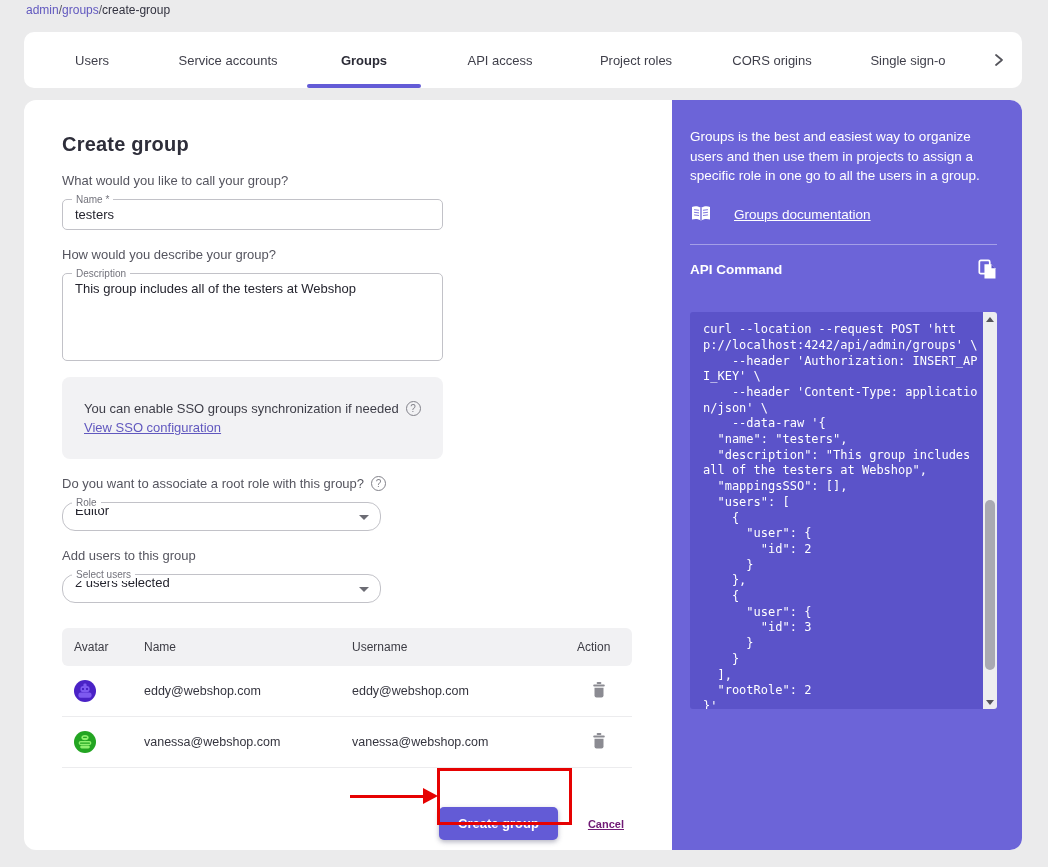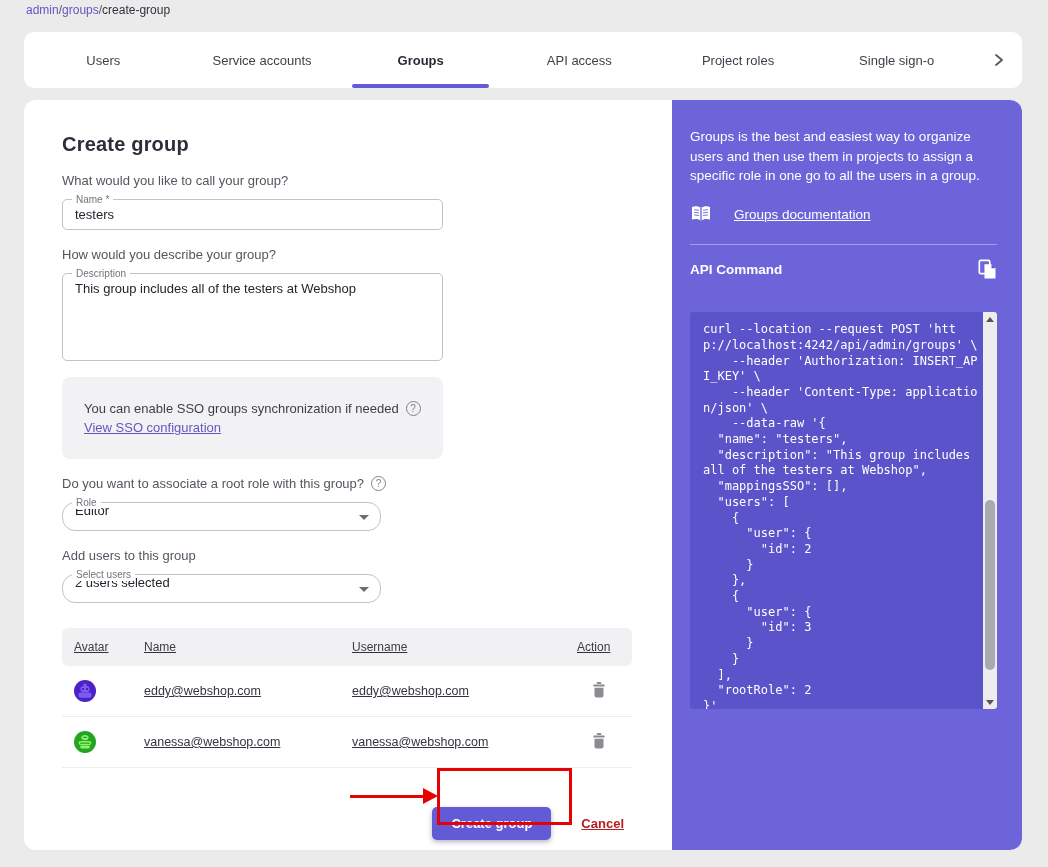--- a/index.html
+++ b/index.html
@@ -38,30 +38,30 @@
 
   .sso-box { width:381px; margin:16px 0 0; background:#f2f2f4; border-radius:8px; padding:24px 18px 24px 22px; font-size:13px; color:#3e3e48; }
   .sso-line { display:flex; align-items:center; gap:7px; }
   .purple-link { color:#6158bf; text-decoration:underline; font-size:13px; cursor:pointer; }
   .sso-box .purple-link { display:inline-block; margin-top:4px; }
 
   .select-field { width:319px; height:29px; display:flex; padding:0 28px 0 12px; cursor:pointer;border-radius:13px; }
   .caret-down { position:absolute; right:11px; top:12px; width:0; height:0; border-left:5px solid transparent; border-right:5px solid transparent; border-top:5px solid #6c6c74; }
 
   
-  .users-table { width:570px; margin-top:25px;text-decoration:underline; }
+  .users-table { width:570px; margin-top:25px; }
   .t-head { display:grid; grid-template-columns:70px 208px 225px 1fr; background:#f1f1f3; border-radius:6px; height:38px; align-items:center; padding-left:12px; font-size:12px; color:#3c3c44; }
   .t-row { display:grid; grid-template-columns:70px 208px 225px 1fr; height:51px; align-items:center; padding-left:12px; border-bottom:1px solid #ececee; font-size:12.5px; color:#35353f; }
   .cell-action { justify-self:end; padding-right:26px; }
   .trash-btn { background:none; border:none; padding:0; cursor:pointer; line-height:0; }
 
   
   .actions-row { width:570px; margin-top:39px; display:flex; justify-content:flex-end; align-items:center; gap:30px; padding-right:8px; }
   .primary-btn { background:#635bd6; color:#fff; border:none; border-radius:5px; padding:9px 19px; font-size:13px; font-weight:bold; font-family:inherit; cursor:pointer; box-shadow:0 2px 5px rgba(40,40,80,.35); }
-  .cancel-link { color:#b91c1c; font-weight:bold; font-size:13px; cursor:pointer;text-decoration:underline; }
+  .cancel-link { color:#701a75; font-weight:bold; font-size:11px; cursor:pointer;text-decoration:underline; }
 
   
   .anno-rect { position:absolute; left:413px; top:668px; width:135px; height:57px; border:3px solid #e60202; pointer-events:none; }
   .anno-arrow-line { position:absolute; left:326px; top:695px; width:76px; height:3px; background:#e60202; pointer-events:none; }
   .anno-arrow-head { position:absolute; left:399px; top:688px; width:0; height:0; border-left:15px solid #e60202; border-top:8.5px solid transparent; border-bottom:8.5px solid transparent; pointer-events:none; }
 
   
   .side-panel { width:350px; height:750px; background:#6c64d8; border-radius:0 12px 12px 0; padding:27px 25px 0 18px; color:#fff; }
   .side-info { font-size:13.5px; line-height:1.46; }
   .doc-row { margin-top:19px; display:flex; align-items:center; gap:22px; }
@@ -101,20 +101,23 @@
       <span>Service accounts</span>
     </div>
   <div class="tab active">
       <span>Groups</span>
     </div>
   <div class="tab">
       <span>API access</span>
     </div>
   <div class="tab">
       <span>Project roles</span>
+    </div>
+  <div class="tab">
+      <span>CORS origins</span>
     </div>
   <div class="tab">
       <span>Single sign-o</span>
     </div>
   <div class="tab-overflow">
     <svg width="10" height="14" viewBox="0 0 10 14">
         <polyline points="2,2 8,7 2,12" fill="none" stroke="#55555c" stroke-width="1.8" stroke-linecap="round" stroke-linejoin="round"></polyline>
       </svg>
   </div>
 </div>

